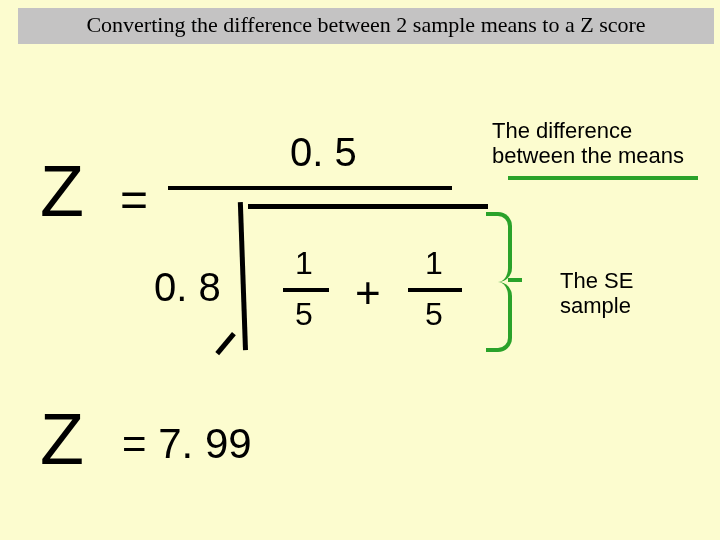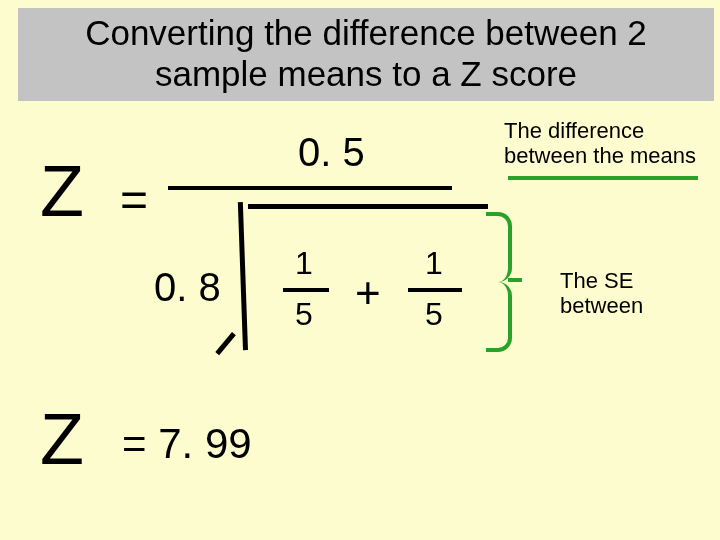--- a/index.html
+++ b/index.html
@@ -11,22 +11,23 @@
     position:relative;
     overflow:hidden;
   }
   .title-bar{
     position:absolute;
     left:18px;top:8px;
     width:684px;
     background:#c4c3c3;
     text-align:center;
     padding:4px 6px 6px 6px;
-    font-size:35px;
+    font-size:22px;
     line-height:1.18;
+    font-family:Liberation Serif, serif;
   }
   .abs{position:absolute}
   .z-big{font-size:72px;font-weight:400}
   .eq-big{font-size:48px}
   .num-mid{font-size:40px}
   .num-sm{font-size:32px}
   .annot{font-size:22px;line-height:1.15}
   
   .frac-bar{
     position:absolute;
@@ -72,21 +73,21 @@
 </head>
 <body>
 
 <div class="title-bar">
   <span>Converting the difference between 2 sample means to a Z score</span>
 </div>
 
 <div class="abs z-big" style="left:40px;top:150px">Z</div>
 <div class="abs eq-big" style="left:120px;top:172px">=</div>
 
-<div class="abs num-mid" style="left:298px;top:130px">0. 5</div>
+<div class="abs num-mid" style="left:290px;top:130px">0. 5</div>
 
 <div class="frac-bar" style="left:168px;top:186px;width:284px"></div>
 
 <div class="abs num-mid" style="left:154px;top:265px">0. 8</div>
 
 <div class="rad-tick" style="left:232px;top:332px;height:26px;transform:rotate(40deg)"></div>
 <div class="rad-tick2" style="left:248px;top:350px;height:148px;transform:rotate(178deg)"></div>
 <div class="vinculum" style="left:248px;top:204px;width:240px"></div>
 
 <div class="abs num-sm" style="left:295px;top:245px">1</div>
@@ -95,20 +96,20 @@
 
 <div class="abs" style="left:355px;top:268px;font-size:44px">+</div>
 
 <div class="abs num-sm" style="left:425px;top:245px">1</div>
 <div class="sm-bar" style="left:408px;top:288px;width:54px"></div>
 <div class="abs num-sm" style="left:425px;top:296px">5</div>
 
 <div class="abs z-big" style="left:40px;top:398px">Z</div>
 <div class="abs" style="left:122px;top:420px;font-size:42px">= 7. 99</div>
 
-<div class="abs annot" style="left:504px;top:118px;width:200px">The difference between the means</div>
+<div class="abs annot" style="left:492px;top:118px;width:200px">The difference between the means</div>
 <div class="green-line" style="left:508px;top:176px;width:190px"></div>
 
 <div class="brace" style="left:486px;top:212px;width:22px;height:66px;border-bottom:none"></div>
 <div class="brace" style="left:486px;top:282px;width:22px;height:66px;border-top:none"></div>
 <div class="brace-nub" style="left:508px;top:278px"></div>
 
-<div class="abs annot" style="left:560px;top:268px;width:140px">The SE between</div>
+<div class="abs annot" style="left:560px;top:268px;width:140px">The SE sample</div>
 
 </body></html>

